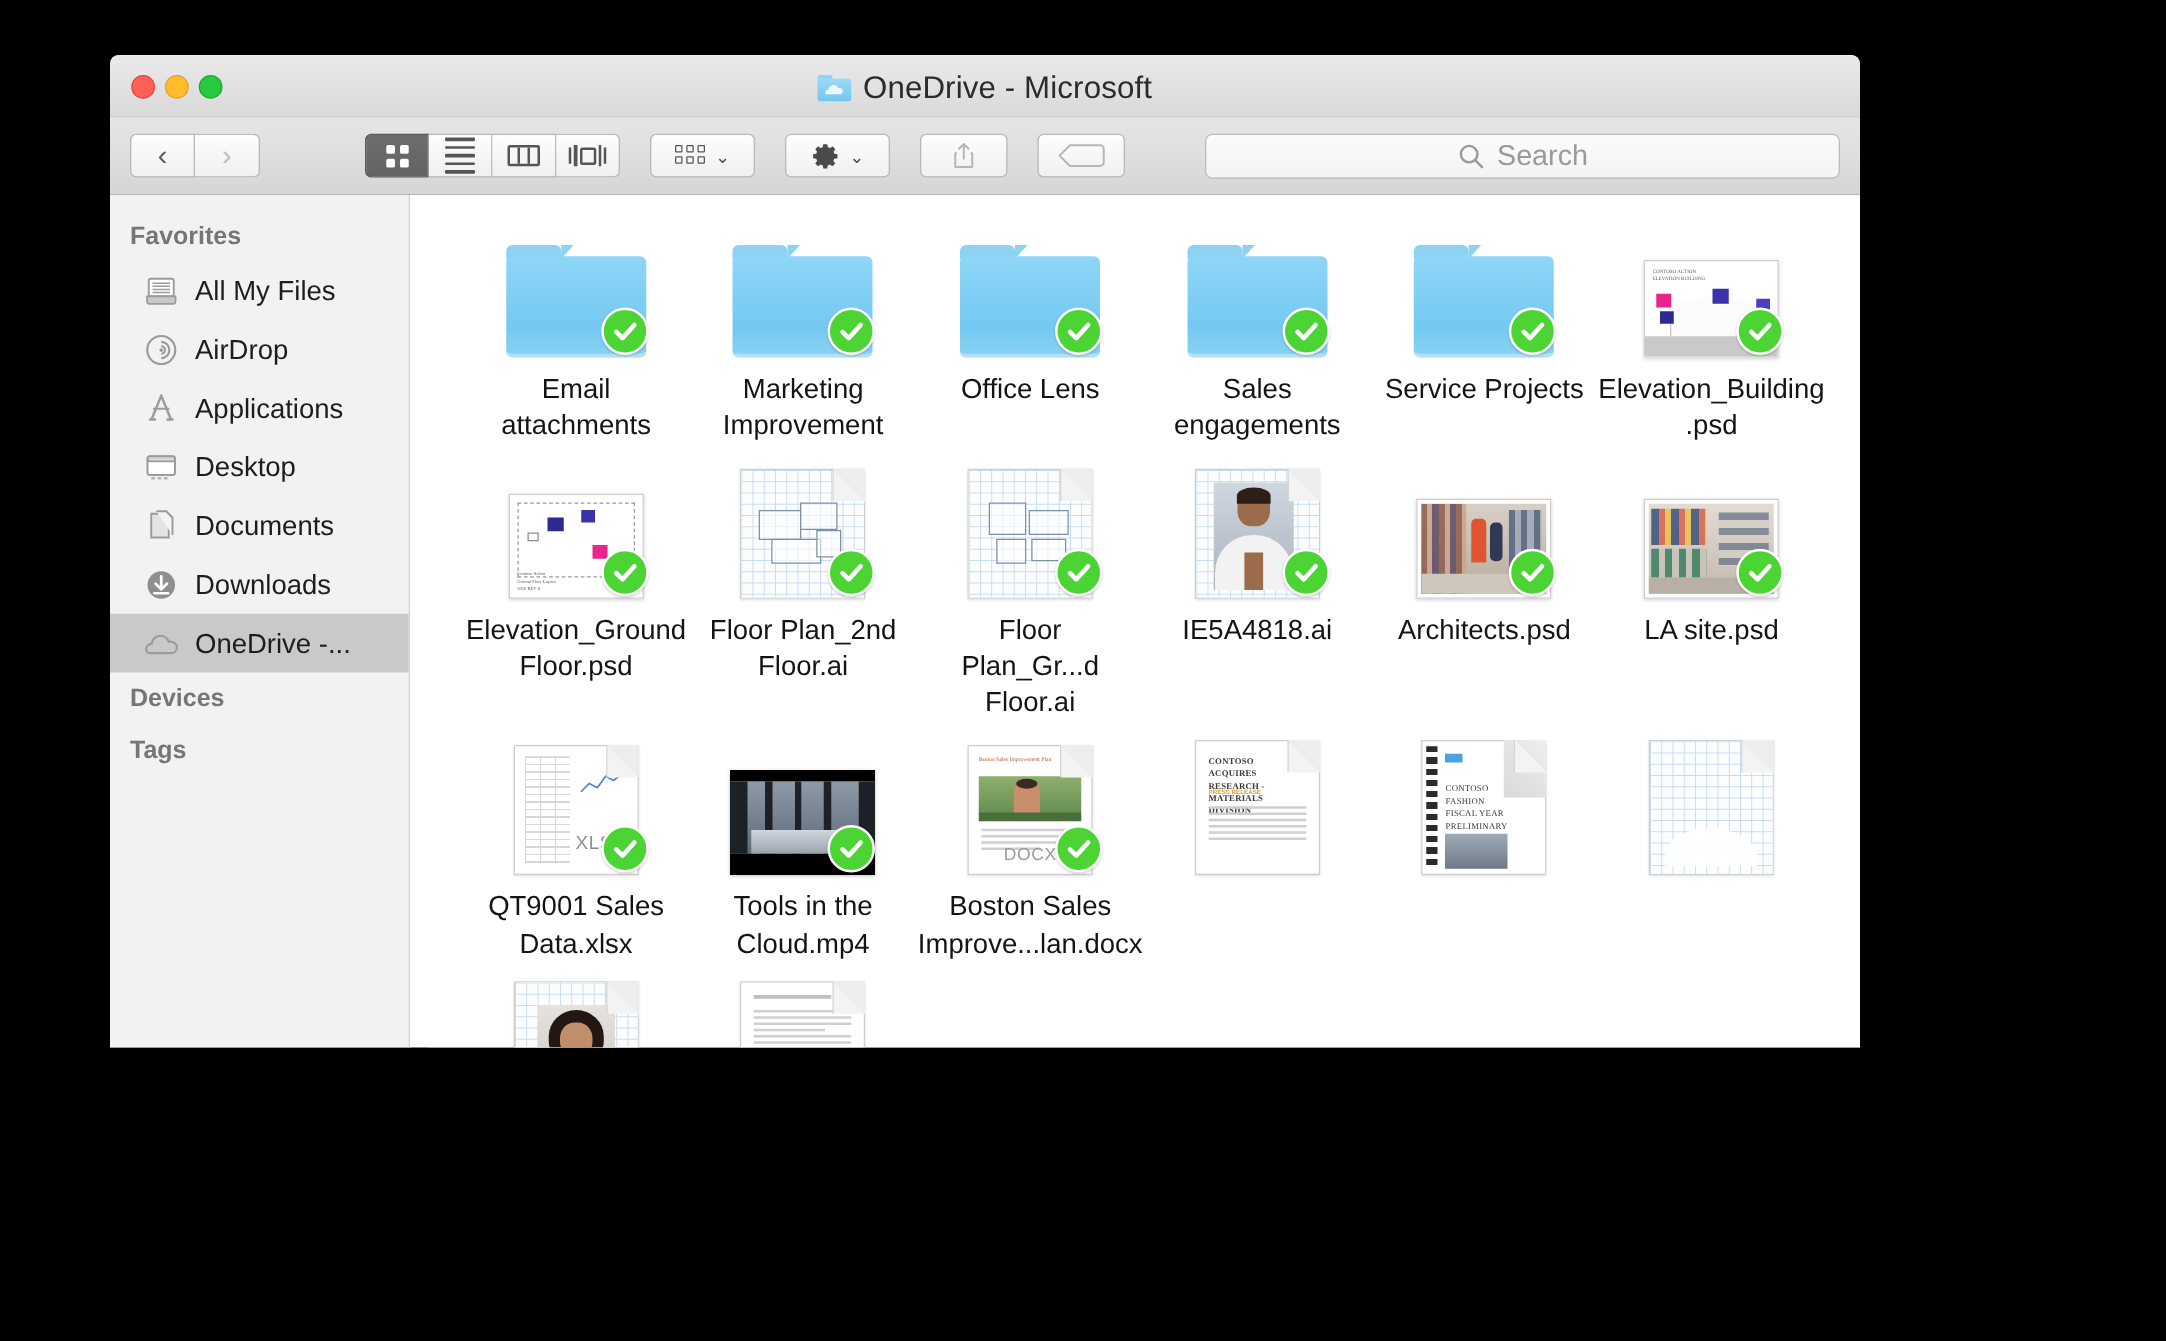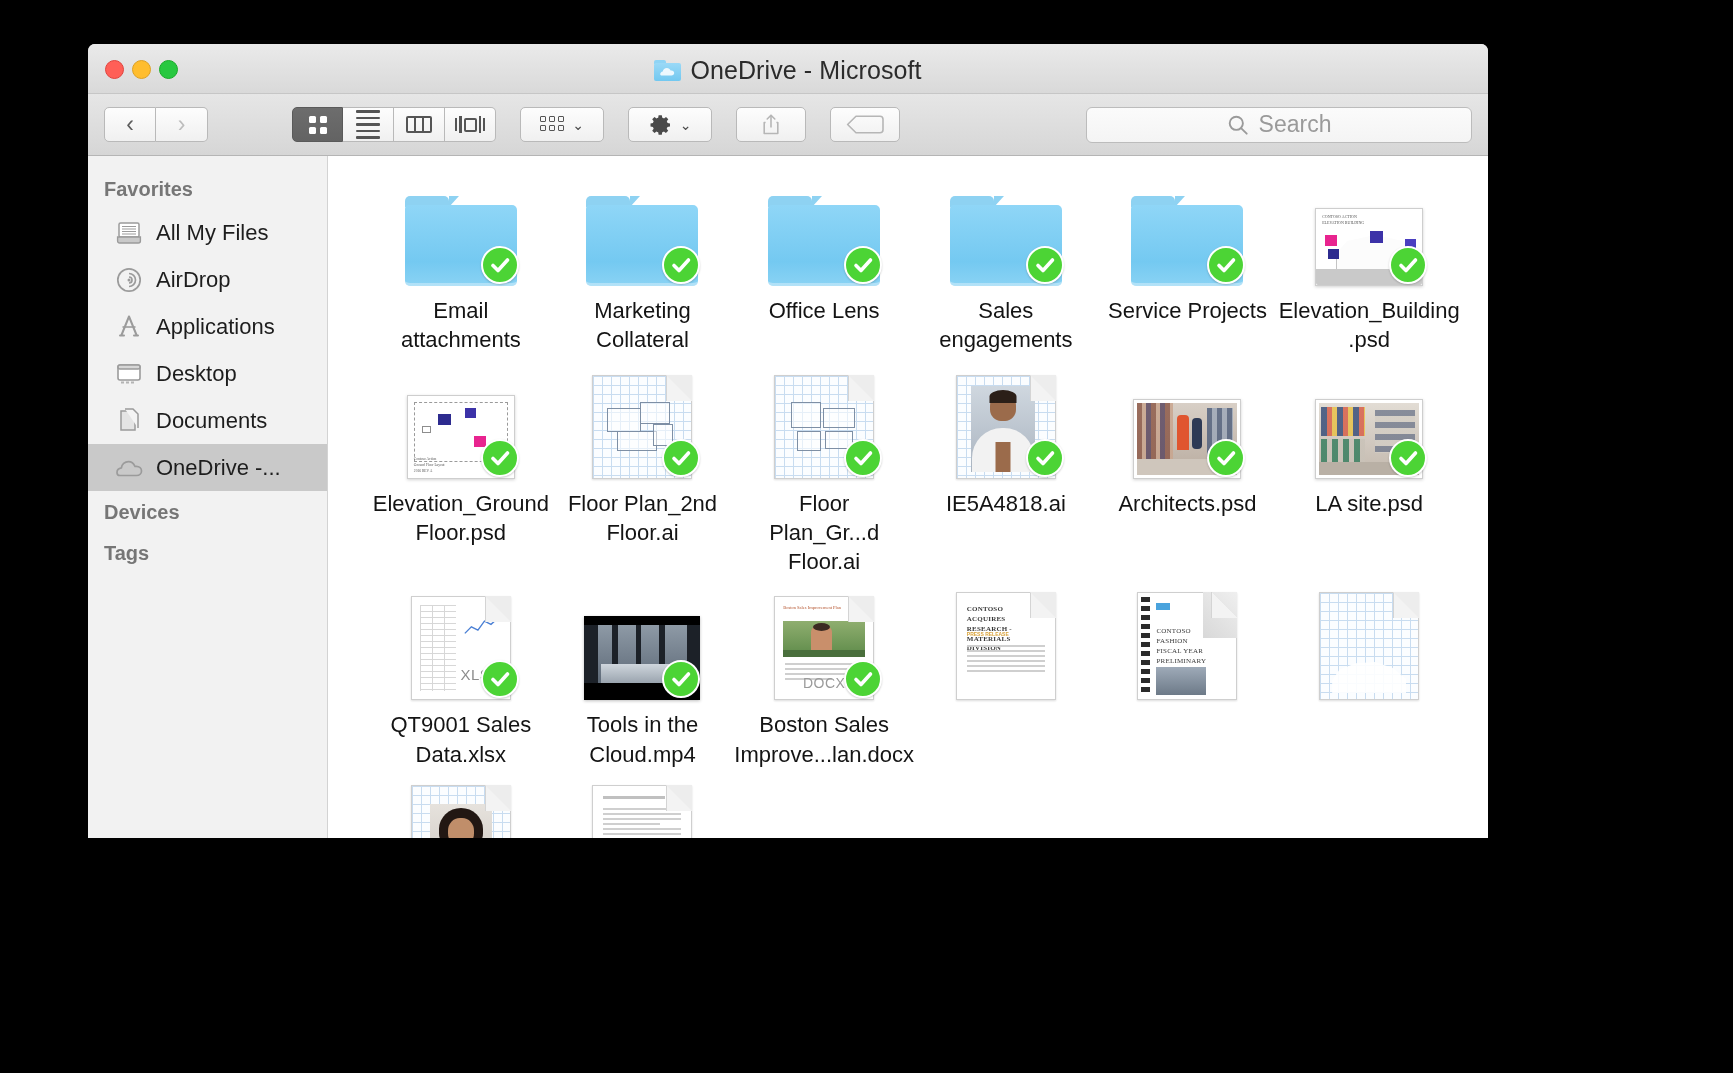--- a/index.html
+++ b/index.html
@@ -113,21 +113,21 @@
 
   .gear {
     width: 24px; height: 24px; position: relative;
   }
   .share-btn, .tag-btn { width: 70px; margin-left: 24px; }
   .share-icon { width: 20px; height: 23px; position: relative; }
   .tag-icon { width: 38px; height: 19px; position: relative; }
 
   .searchfield {
     margin-left: auto;
-    width: 386px; height: 36px;
+    width: 508px; height: 36px;
     background: linear-gradient(#fbfbfb,#f4f4f4);
     border: 1px solid #bcbcbc;
     border-radius: 6px;
     display: flex; align-items: center; justify-content: center;
     gap: 10px;
     text-align: center;
   }
   .search-ph { font-size: 23px; color: #9a9a9a; }
 
   
@@ -462,20 +462,30 @@
       <div class="sb-item">
         <span class="sb-ico">
           <svg width="26" height="26" viewBox="0 0 26 26">
             <path d="M5 3h9l5 5v14H5z" fill="#e4e4e4" stroke="#9b9b9b" stroke-width="1.5"></path>
             <path d="M9 1h8l5 5v14" fill="#f4f4f4" stroke="#9b9b9b" stroke-width="1.5"></path>
           </svg>
         </span>
         <span class="sb-label">Documents</span>
       </div>
 
+      <div class="sb-item">
+        <span class="sb-ico">
+          <svg width="26" height="26" viewBox="0 0 26 26">
+            <circle cx="13" cy="13" r="11" fill="#8f8f8f"></circle>
+            <path d="M13 6v10M8.5 12l4.5 4.5L17.5 12" stroke="#fff" stroke-width="2.2" fill="none" stroke-linecap="round" stroke-linejoin="round"></path>
+            <path d="M7.5 19.5h11" stroke="#fff" stroke-width="2" stroke-linecap="round"></path>
+          </svg>
+        </span>
+        <span class="sb-label">Downloads</span>
+      </div>
 
       <div class="sb-item selected">
         <span class="sb-ico">
           <svg width="28" height="20" viewBox="0 0 28 20">
             <path d="M7 17.5h14.5c3 0 5-2 5-4.6s-2.2-4.6-5.1-4.6c-.5 0-1 .1-1.4.2C18.8 5.6 16.4 3.6 13.5 3.6 9.7 3.6 6.7 6.4 6.4 9.9 3.9 10.3 2 12.2 2 14.4c0 1.7 1.2 3.1 3 3.1z" fill="none" stroke="#9b9b9b" stroke-width="1.7" stroke-linejoin="round"></path>
           </svg>
         </span>
         <span class="sb-label">OneDrive -...</span>
       </div>
 
@@ -508,21 +518,21 @@
                 <span class="tab"></span>
                 <span class="body"></span>
               </div>
             <span class="badge">
               <svg viewBox="0 0 24 24">
                   <path d="M5 12.5l5 5L19.5 7" stroke="#fff" stroke-width="3.6" fill="none" stroke-linecap="round" stroke-linejoin="round"></path>
                 </svg>
             </span>
           </div>
           <div class="label">Marketing
-Collateral</div>
+Improvement</div>
         </div>
 
         <div class="cell">
           <div class="thumb">
             <div class="folder">
                 <span class="tab"></span>
                 <span class="body"></span>
               </div>
             <span class="badge">
               <svg viewBox="0 0 24 24">

